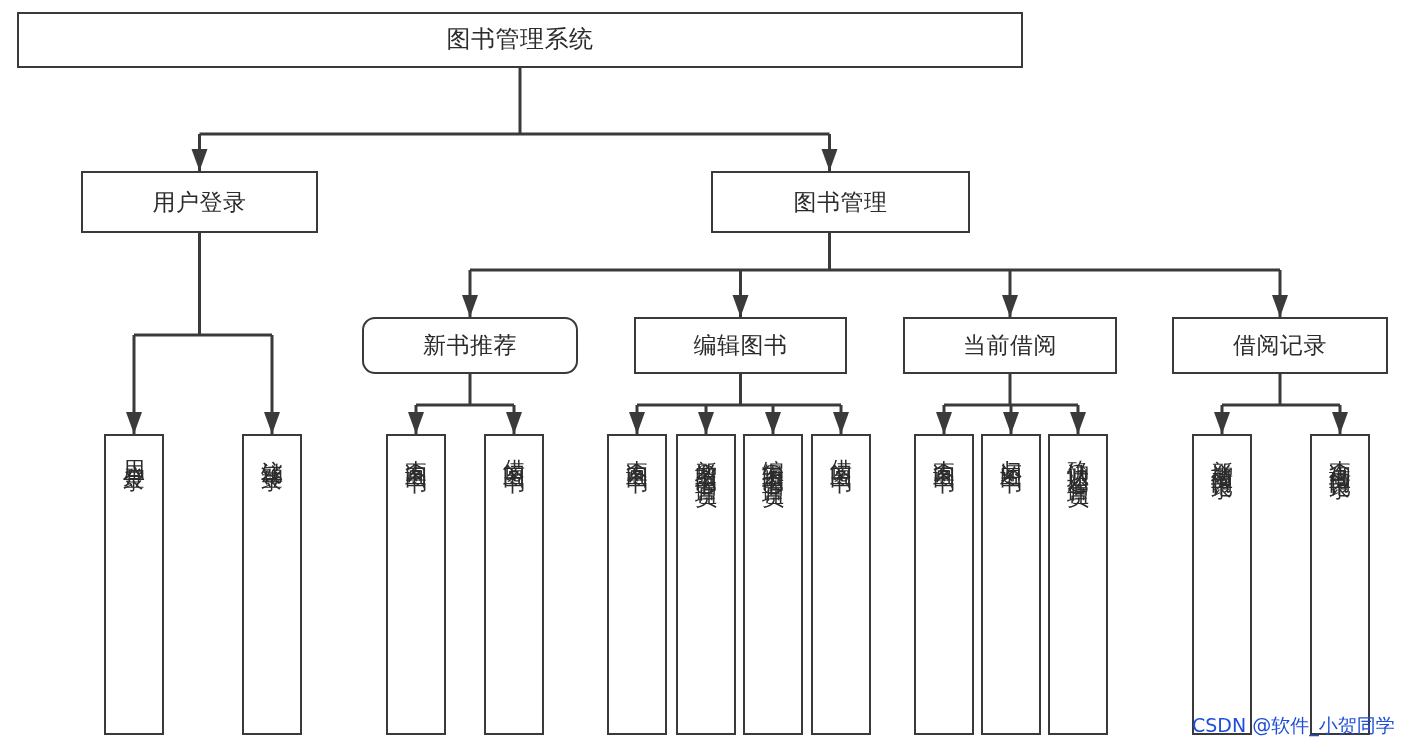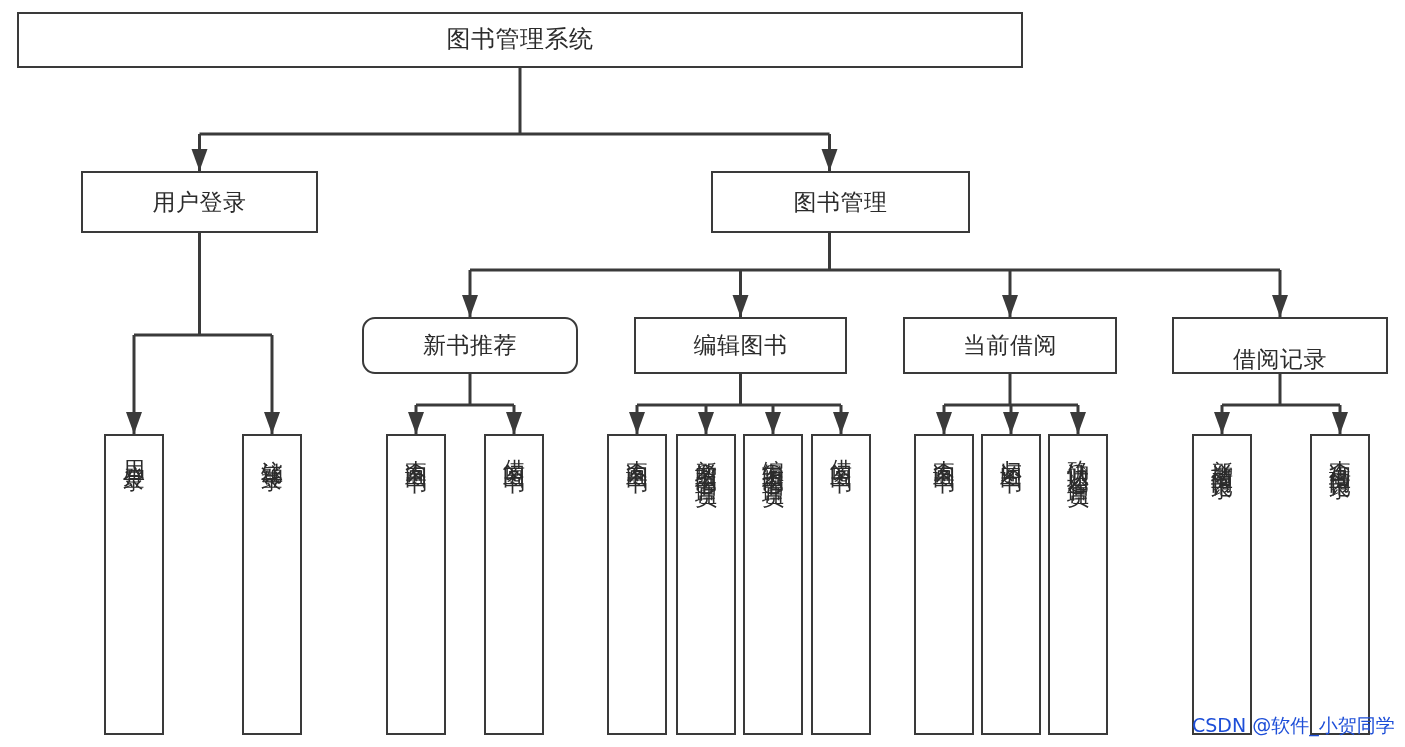--- a/index.html
+++ b/index.html
@@ -139,21 +139,21 @@
       </div>
       <div class="node-box horizontal" style="left: 362px; top: 317px; width: 216px; height: 57px; border-radius: 13px;">
         <span class="node-label">新书推荐</span>
       </div>
       <div class="node-box horizontal" style="left: 634px; top: 317px; width: 213px; height: 57px;">
         <span class="node-label">编辑图书</span>
       </div>
       <div class="node-box horizontal" style="left: 903px; top: 317px; width: 214px; height: 57px;">
         <span class="node-label">当前借阅</span>
       </div>
-      <div class="node-box horizontal" style="left: 1172px; top: 317px; width: 216px; height: 57px; align-items: flex-end;">
+      <div class="node-box horizontal" style="left: 1172px; top: 317px; width: 216px; height: 57px;">
         <span class="node-label">借阅记录</span>
       </div>
       <div class="node-box vertical" style="left: 104px; top: 434px; width: 60px; height: 301px;">
         <span class="node-label">用户登录</span>
       </div>
       <div class="node-box vertical" style="left: 242px; top: 434px; width: 60px; height: 301px;">
         <span class="node-label">注销登录</span>
       </div>
       <div class="node-box vertical" style="left: 386px; top: 434px; width: 60px; height: 301px;">
         <span class="node-label">查询图书</span>

